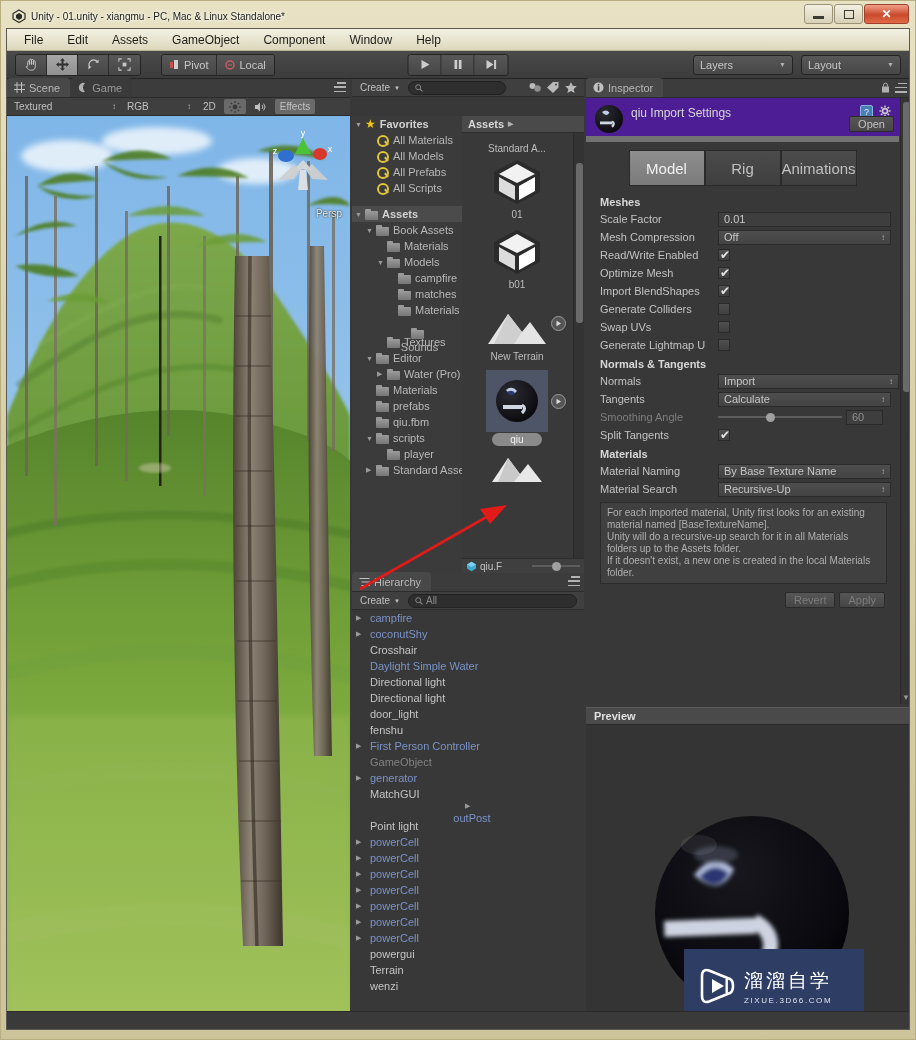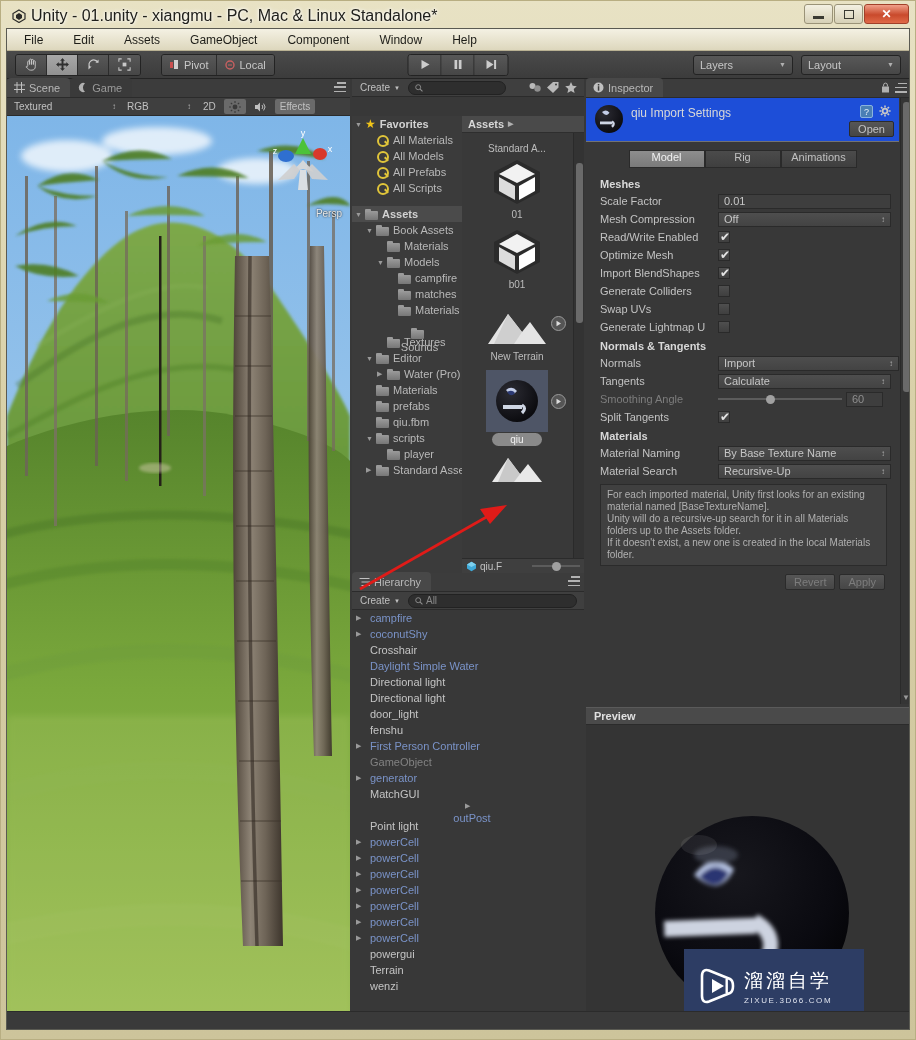--- a/index.html
+++ b/index.html
@@ -16,21 +16,21 @@
   }
   #titlebar {
     height:22px; position:relative;
     display:flex; align-items:center; padding-left:6px;
   }
   #titlebar .tbicon {
     width:15px; height:15px; margin-right:5px;
     display:flex; align-items:center; justify-content:center;
   }
   #titlebar .title {
-    font-size:16px; color:#20201c; white-space:nowrap;
+    font-size:10px; color:#20201c; white-space:nowrap;
     text-shadow:0 0 3px #fff, 0 0 5px #fff;
   }
   #winbtns { position:absolute; right:2px; top:-1px; display:flex; gap:1px; }
   .wb { width:29px; height:20px; border:1px solid #9a9378;
         border-radius:3px; display:flex; align-items:center; justify-content:center;
         background:linear-gradient(to bottom,#f3f0e2,#d6d0b6); }
   .wb.close { width:45px;
         background:linear-gradient(to bottom,#f0a08a,#c94a2c 55%,#e06a48);
         border-color:#a1402a; }
   .wb .g { font-size:11px; color:#3a3a33; line-height:1; }
@@ -39,21 +39,21 @@
   .wb .sq { width:10px; height:9px; border:1.5px solid #3a3a33; }
 
   
   #unity {
     position:absolute; left:5px; top:27px; width:904px; height:1002px;
     background:#383838; border:1px solid #5a5a52; overflow:hidden;
     color:#b6b6b6; font-size:11px;
   }
   #menubar {
     height:22px; background:linear-gradient(to bottom,#f4f1e3,#ddd7bd);
-    display:flex; align-items:center; padding-left:8px; gap:12px;
+    display:flex; align-items:center; padding-left:8px; gap:6px;
     border-bottom:1px solid #b9b193;
   }
   #menubar .mi { font-size:12px; color:#1d1d18; padding:2px 9px; border-radius:2px; }
 
   #toolbar {
     height:28px; background:linear-gradient(to bottom,#4a4a4a,#3c3c3c);
     border-bottom:1px solid #242424;
     display:flex; align-items:center; padding:0 8px; position:relative;
   }
   .tgrp { display:flex; border:1px solid #232323; border-radius:3px; overflow:hidden; }
@@ -156,23 +156,23 @@
      border:1px solid #2a2a2a; position:relative; }
   .ck.on:after { content:"\2714"; position:absolute; left:1px; top:-2px;
      color:#e4e4e4; font-size:12px; line-height:14px; }
   .btn-sm { height:16px; padding:0 8px; background:linear-gradient(to bottom,#565656,#464646);
      border:1px solid #2b2b2b; border-radius:2px; color:#c2c2c2; font-size:11px;
      display:flex; align-items:center; }
   .btn-sm.dim { color:#7c7c7c; }
   .helpbox { margin:4px 12px 0 14px; background:#404040; border:1px solid #2b2b2b;
      padding:4px 6px; color:#b0b0b0; font-size:10px; line-height:12px; }
   .tabs3 { display:flex; justify-content:center; gap:0; margin:8px 0 6px 0; }
-  .tab3 { height:18px; width:76px; display:flex; justify-content:center;
+  .tab3 { height:36px; width:76px; display:flex; align-items:center; justify-content:center;
      background:linear-gradient(to bottom,#4b4b4b,#3f3f3f); border:1px solid #2a2a2a;
-     color:#c0c0c0; font-size:11px; }
+     color:#c0c0c0; font-size:15px; }
   .tab3.on { background:linear-gradient(to bottom,#8e8e8e,#7a7a7a); color:#f0f0f0; }
   .slider { position:relative; height:15px; display:flex; align-items:center; }
   .slider .track { height:2px; background:#5c5c5c; width:100%; }
   .slider .knob { position:absolute; width:9px; height:9px; border-radius:50%;
      background:#a0a0a0; }
 
   .scrollv { position:absolute; width:11px; background:#333; border-left:1px solid #2a2a2a;}
   .scrollv .thumb { position:absolute; left:2px; width:7px; border-radius:3px; background:#6a6a6a; }
 
   #redarrow { position:absolute; pointer-events:none; }
@@ -875,21 +875,21 @@
               <path d="M2.6 4.5V3a1.9 1.9 0 013.8 0v1.5" fill="none" stroke="#b0b0b0" stroke-width="1"></path>
             </svg>
           <div class="burger">
               <i></i>
               <i></i>
               <i></i>
             </div>
         </div>
       </div>
 
-      <div style="position:absolute; left:0; top:19px; width:313px; height:44px; background:#1d4ed8; border-bottom:1px solid #737373;">
+      <div style="position:absolute; left:0; top:19px; width:313px; height:44px; background:#4c1d95; border-bottom:6px solid #737373;">
         <div style="position:absolute; left:8px; top:6px; width:30px; height:30px;">
           <svg width="30" height="30" viewBox="0 0 30 30">
             <defs>
                 <radialGradient id="hg" cx="0.35" cy="0.3" r="0.85">
               <stop offset="0" stop-color="#2b2b33"></stop>
                   <stop offset="1" stop-color="#06060a"></stop>
                 </radialGradient>
               </defs>
             <circle cx="15" cy="15" r="14" fill="url(#hg)"></circle>
             <path d="M8 8 q4 -3.5 7.5 .7 q-3.5 4.8 -7.5 -.7z" fill="#c3cde8"></path>

